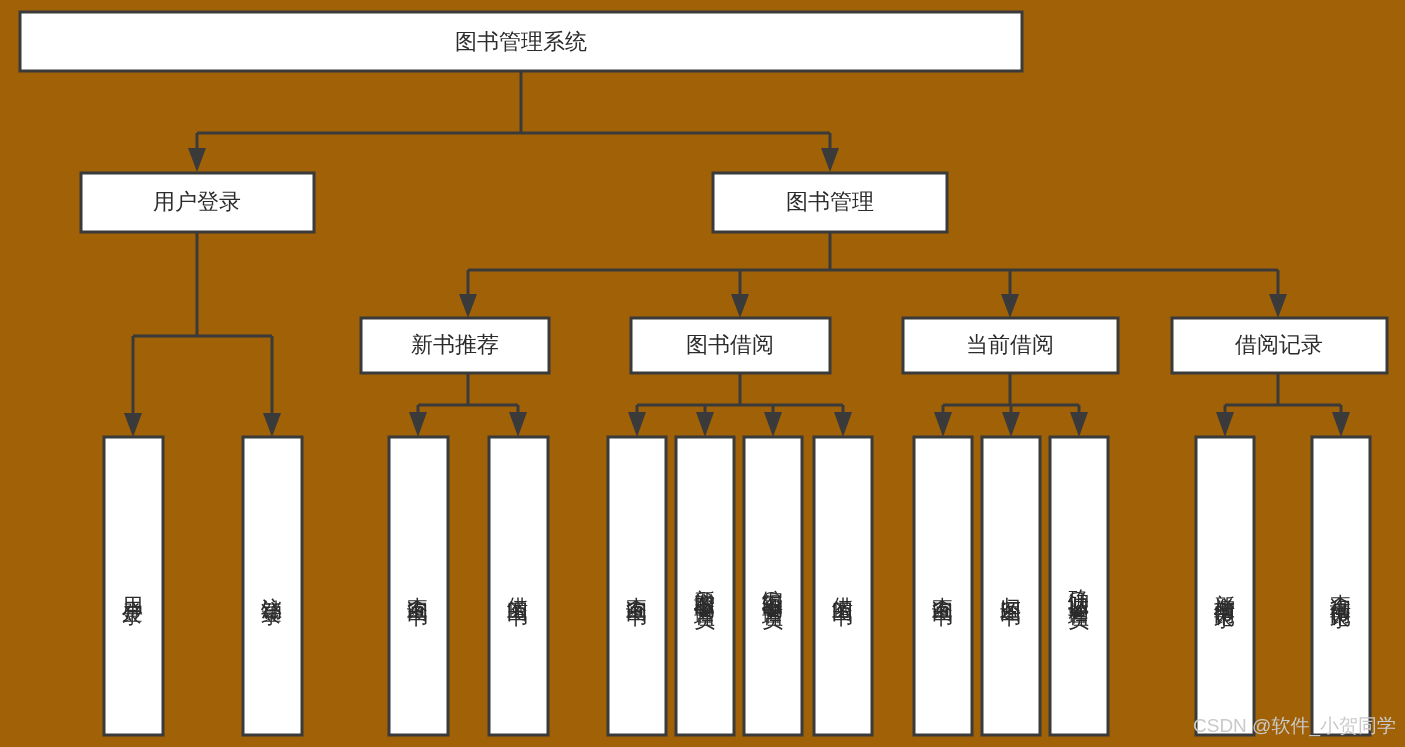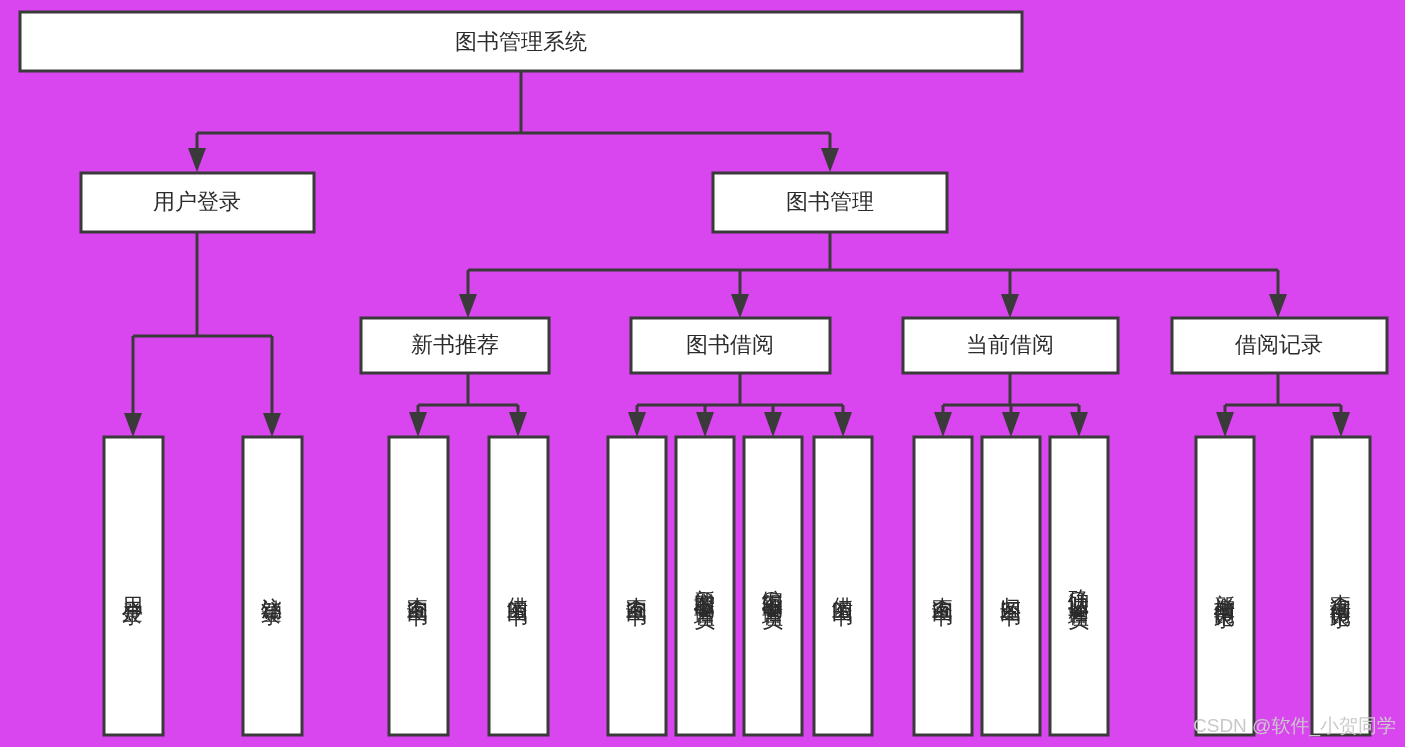--- a/index.html
+++ b/index.html
@@ -7,21 +7,21 @@
     padding: 0;
     background: #ffffff;
   }
   body {
     font-family: "Liberation Sans", "DejaVu Sans", sans-serif;
   }
   #diagram-root {
     position: relative;
     width: 1405px;
     height: 747px;
-    background: #d946ef;
+    background: #a16207;
     overflow: hidden;
   }
   svg.diagram-canvas {
     position: absolute;
     top: 0;
     left: 0;
     width: 1405px;
     height: 747px;
   }
   .node-box {

